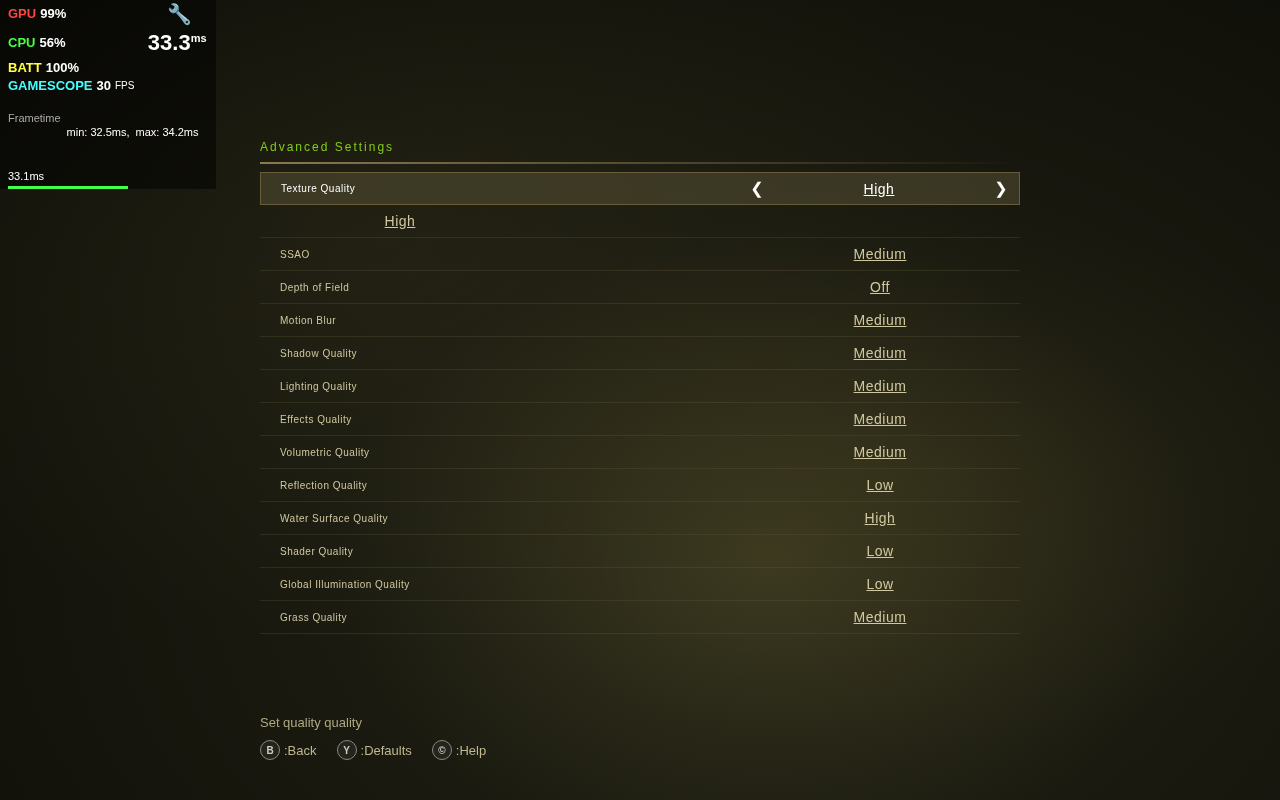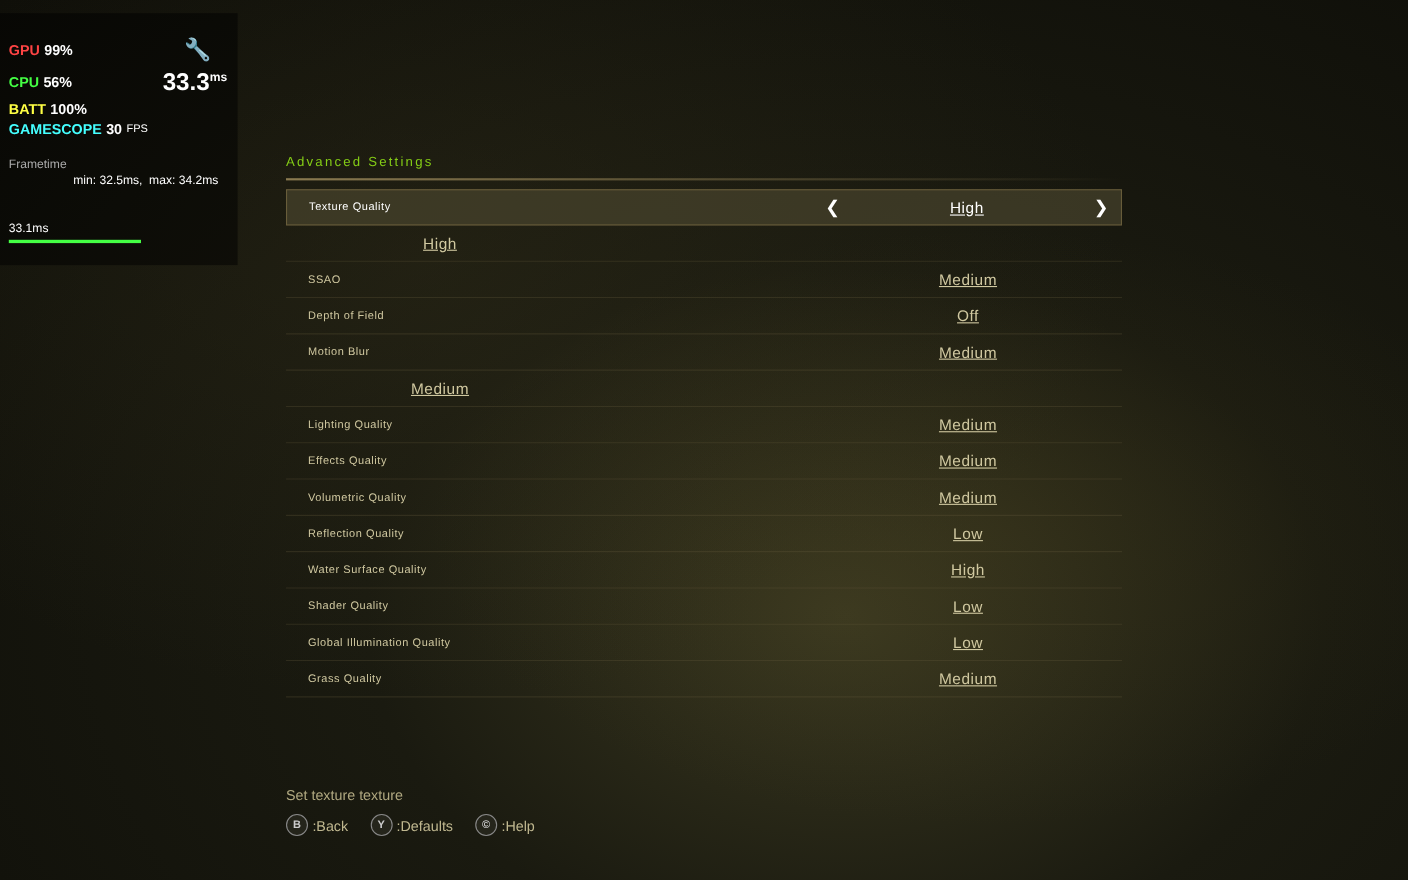--- a/index.html
+++ b/index.html
@@ -26,24 +26,24 @@
       position: absolute;
       inset: 0;
       background: 
         radial-gradient(ellipse at 30% 30%, rgba(60,55,30,0.3) 0%, transparent 50%),
         radial-gradient(ellipse at 70% 60%, rgba(80,70,30,0.2) 0%, transparent 40%);
     }
 
     
     .hud {
       position: absolute;
-      top: 12px;
+      top: 0;
       left: 0;
       z-index: 10;
-      padding: 20px 8px;
+      padding: 0 8px;
       background: rgba(0,0,0,0.5);
       font-size: 13px;
       line-height: 1.4;
     }
 
     .hud-line {
       display: flex;
       align-items: center;
       gap: 6px;
     }
@@ -293,20 +293,21 @@
           <div class="settings-value">Off</div>
         </div>
       </div>
       <div class="settings-row">
         <div class="settings-label">Motion Blur</div>
         <div class="settings-value-area">
           <div class="settings-value">Medium</div>
         </div>
       </div>
       <div class="settings-row">
+        <div class="settings-label">Shadow Quality</div>
         <div class="settings-value-area">
           <div class="settings-value">Medium</div>
         </div>
       </div>
       <div class="settings-row">
         <div class="settings-label">Lighting Quality</div>
         <div class="settings-value-area">
           <div class="settings-value">Medium</div>
         </div>
       </div>
@@ -349,21 +350,21 @@
       <div class="settings-row">
         <div class="settings-label">Grass Quality</div>
         <div class="settings-value-area">
           <div class="settings-value">Medium</div>
         </div>
       </div>
     </div>
 </div>
 
 <div class="bottom-section">
-  <div class="hint-text">Set texture texture</div>
+  <div class="hint-text">Set quality quality</div>
   <div class="controls-row" id="controls-row">
       <div class="control-btn">
         <div class="btn-circle">B</div>
         <span>:Back</span>
       </div>
       <div class="control-btn">
         <div class="btn-circle">Y</div>
         <span>:Defaults</span>
       </div>
       <div class="control-btn">

